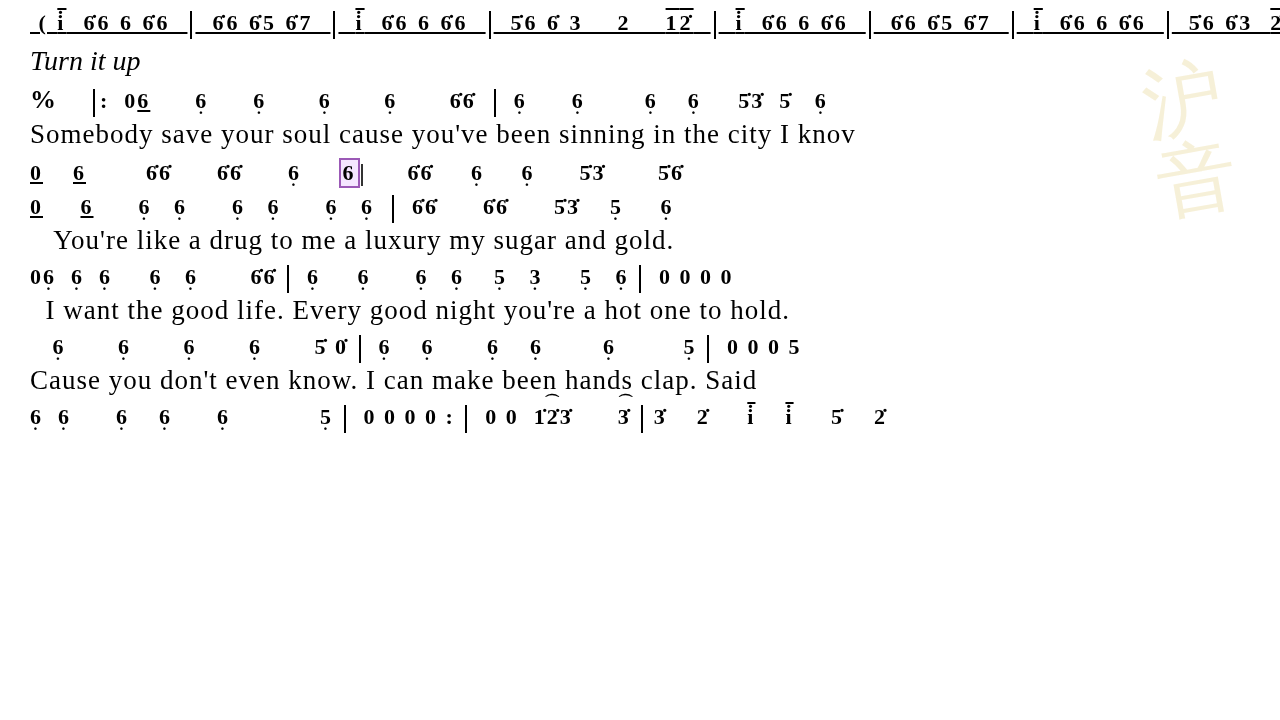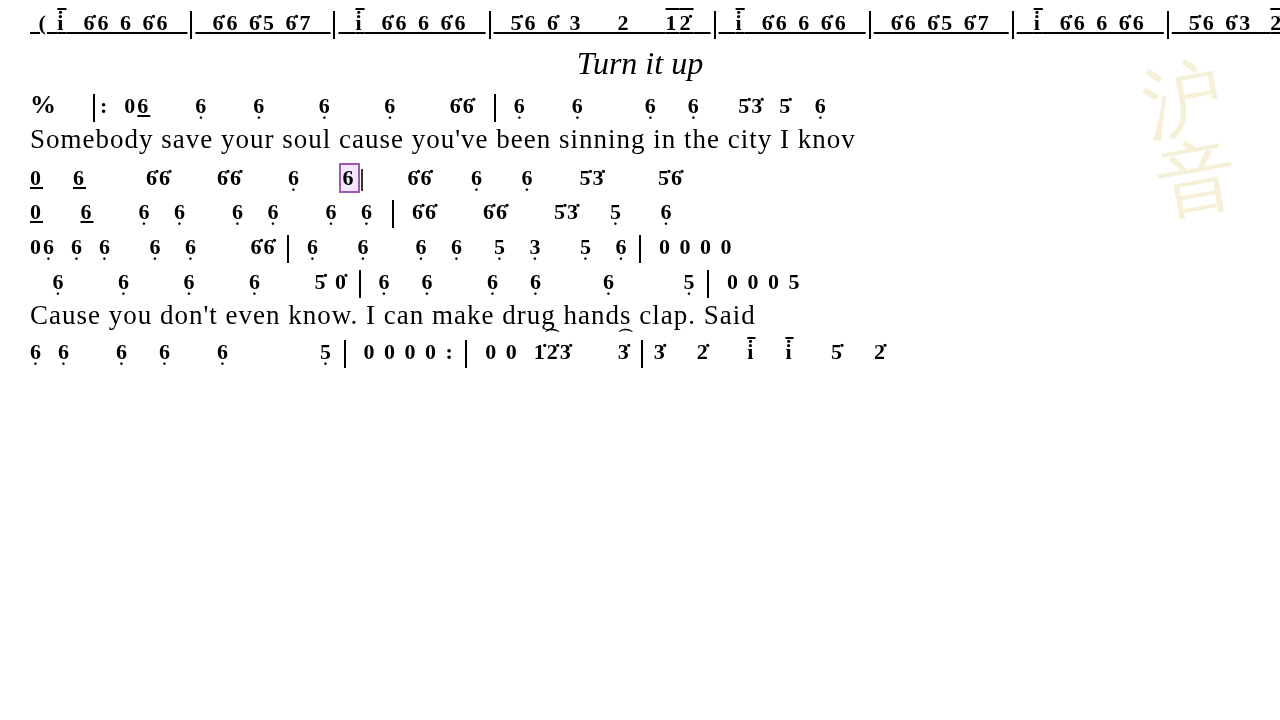--- a/index.html
+++ b/index.html
@@ -23,22 +23,22 @@
       white-space: nowrap;
       overflow: visible;
     }
     .lyrics-line {
       font-size: 27px;
       margin-bottom: 8px;
       white-space: nowrap;
       letter-spacing: 1px;
     }
     .title-line {
-      font-size: 32px;
-      text-align: center;
+      font-size: 28px;
+      text-align: left;
       margin-bottom: 8px;
       font-style: italic;
     }
     .music-row {
       position: relative;
       margin-bottom: 0px;
     }
     .watermark {
       position: absolute;
       top: 60px;
@@ -198,20 +198,23 @@
       <span class="dot-under">6</span>&nbsp;&nbsp;&nbsp;&nbsp;&nbsp;
       <span class="dot-under">6</span>&nbsp;&nbsp;
       <span class="dot-under">6</span>&nbsp;
       <span class="bar-line"></span>&nbsp;
       6̇6̇&nbsp;&nbsp;&nbsp;&nbsp;&nbsp;
       6̇6̇&nbsp;&nbsp;&nbsp;&nbsp;&nbsp;
       5̇3̇&nbsp;&nbsp;&nbsp;
       <span class="dot-under">5</span>&nbsp;&nbsp;&nbsp;&nbsp;
       <span class="dot-under">6</span>
     </div>
+    <div class="lyrics-line">
+      &nbsp;&nbsp;&nbsp;You're like a drug to me a luxury my sugar and gold.
+    </div>
   </div>
 
   <div class="line-block music-row">
     <div class="notation-line">
       0<span class="dot-under">6</span>&nbsp;
       <span class="dot-under">6</span>&nbsp;
       <span class="dot-under">6</span>&nbsp;&nbsp;&nbsp;&nbsp;
       <span class="dot-under">6</span>&nbsp;&nbsp;
       <span class="dot-under">6</span>&nbsp;&nbsp;&nbsp;&nbsp;&nbsp;&nbsp;
       6̇6̇
@@ -220,20 +223,23 @@
       <span class="dot-under">6</span>&nbsp;&nbsp;&nbsp;&nbsp;&nbsp;
       <span class="dot-under">6</span>&nbsp;&nbsp;
       <span class="dot-under">6</span>&nbsp;&nbsp;&nbsp;
       <span class="dot-under">5</span>&nbsp;&nbsp;
       <span class="dot-under">3</span>&nbsp;&nbsp;&nbsp;&nbsp;
       <span class="dot-under">5</span>&nbsp;&nbsp;
       <span class="dot-under">6</span>
       <span class="bar-line"></span>
       &nbsp;0&nbsp;0&nbsp;0&nbsp;0
     </div>
+    <div class="lyrics-line">
+      &nbsp;&nbsp;I want the good life. Every good night you're a hot one to hold.
+    </div>
   </div>
 
   <div class="line-block music-row">
     <div class="notation-line">
       &nbsp;&nbsp;
       <span class="dot-under">6</span>&nbsp;&nbsp;&nbsp;&nbsp;&nbsp;&nbsp;
       <span class="dot-under">6</span>&nbsp;&nbsp;&nbsp;&nbsp;&nbsp;&nbsp;
       <span class="dot-under">6</span>&nbsp;&nbsp;&nbsp;&nbsp;&nbsp;&nbsp;
       <span class="dot-under">6</span>&nbsp;&nbsp;&nbsp;&nbsp;&nbsp;&nbsp;
       5̇&nbsp;0̇
@@ -241,21 +247,21 @@
       <span class="dot-under">6</span>&nbsp;&nbsp;&nbsp;
       <span class="dot-under">6</span>&nbsp;&nbsp;&nbsp;&nbsp;&nbsp;&nbsp;
       <span class="dot-under">6</span>&nbsp;&nbsp;&nbsp;
       <span class="dot-under">6</span>&nbsp;&nbsp;&nbsp;&nbsp;&nbsp;&nbsp;&nbsp;
       <span class="dot-under">6</span>&nbsp;&nbsp;&nbsp;&nbsp;&nbsp;&nbsp;&nbsp;&nbsp;
       <span class="dot-under">5</span>
       <span class="bar-line"></span>
       &nbsp;0&nbsp;0&nbsp;0&nbsp;5
     </div>
     <div class="lyrics-line">
-      Cause you don't even know. I can make drug hands clap. Said
+      Cause you don't even know. I can make been hands clap. Said
     </div>
   </div>
 
   <div class="line-block music-row">
     <div class="notation-line">
       <span class="dot-under">6</span>&nbsp;
       <span class="dot-under">6</span>&nbsp;&nbsp;&nbsp;&nbsp;&nbsp;
       <span class="dot-under">6</span>&nbsp;&nbsp;&nbsp;
       <span class="dot-under">6</span>&nbsp;&nbsp;&nbsp;&nbsp;&nbsp;
       <span class="dot-under">6</span>&nbsp;&nbsp;&nbsp;&nbsp;&nbsp;&nbsp;&nbsp;&nbsp;&nbsp;&nbsp;&nbsp;

